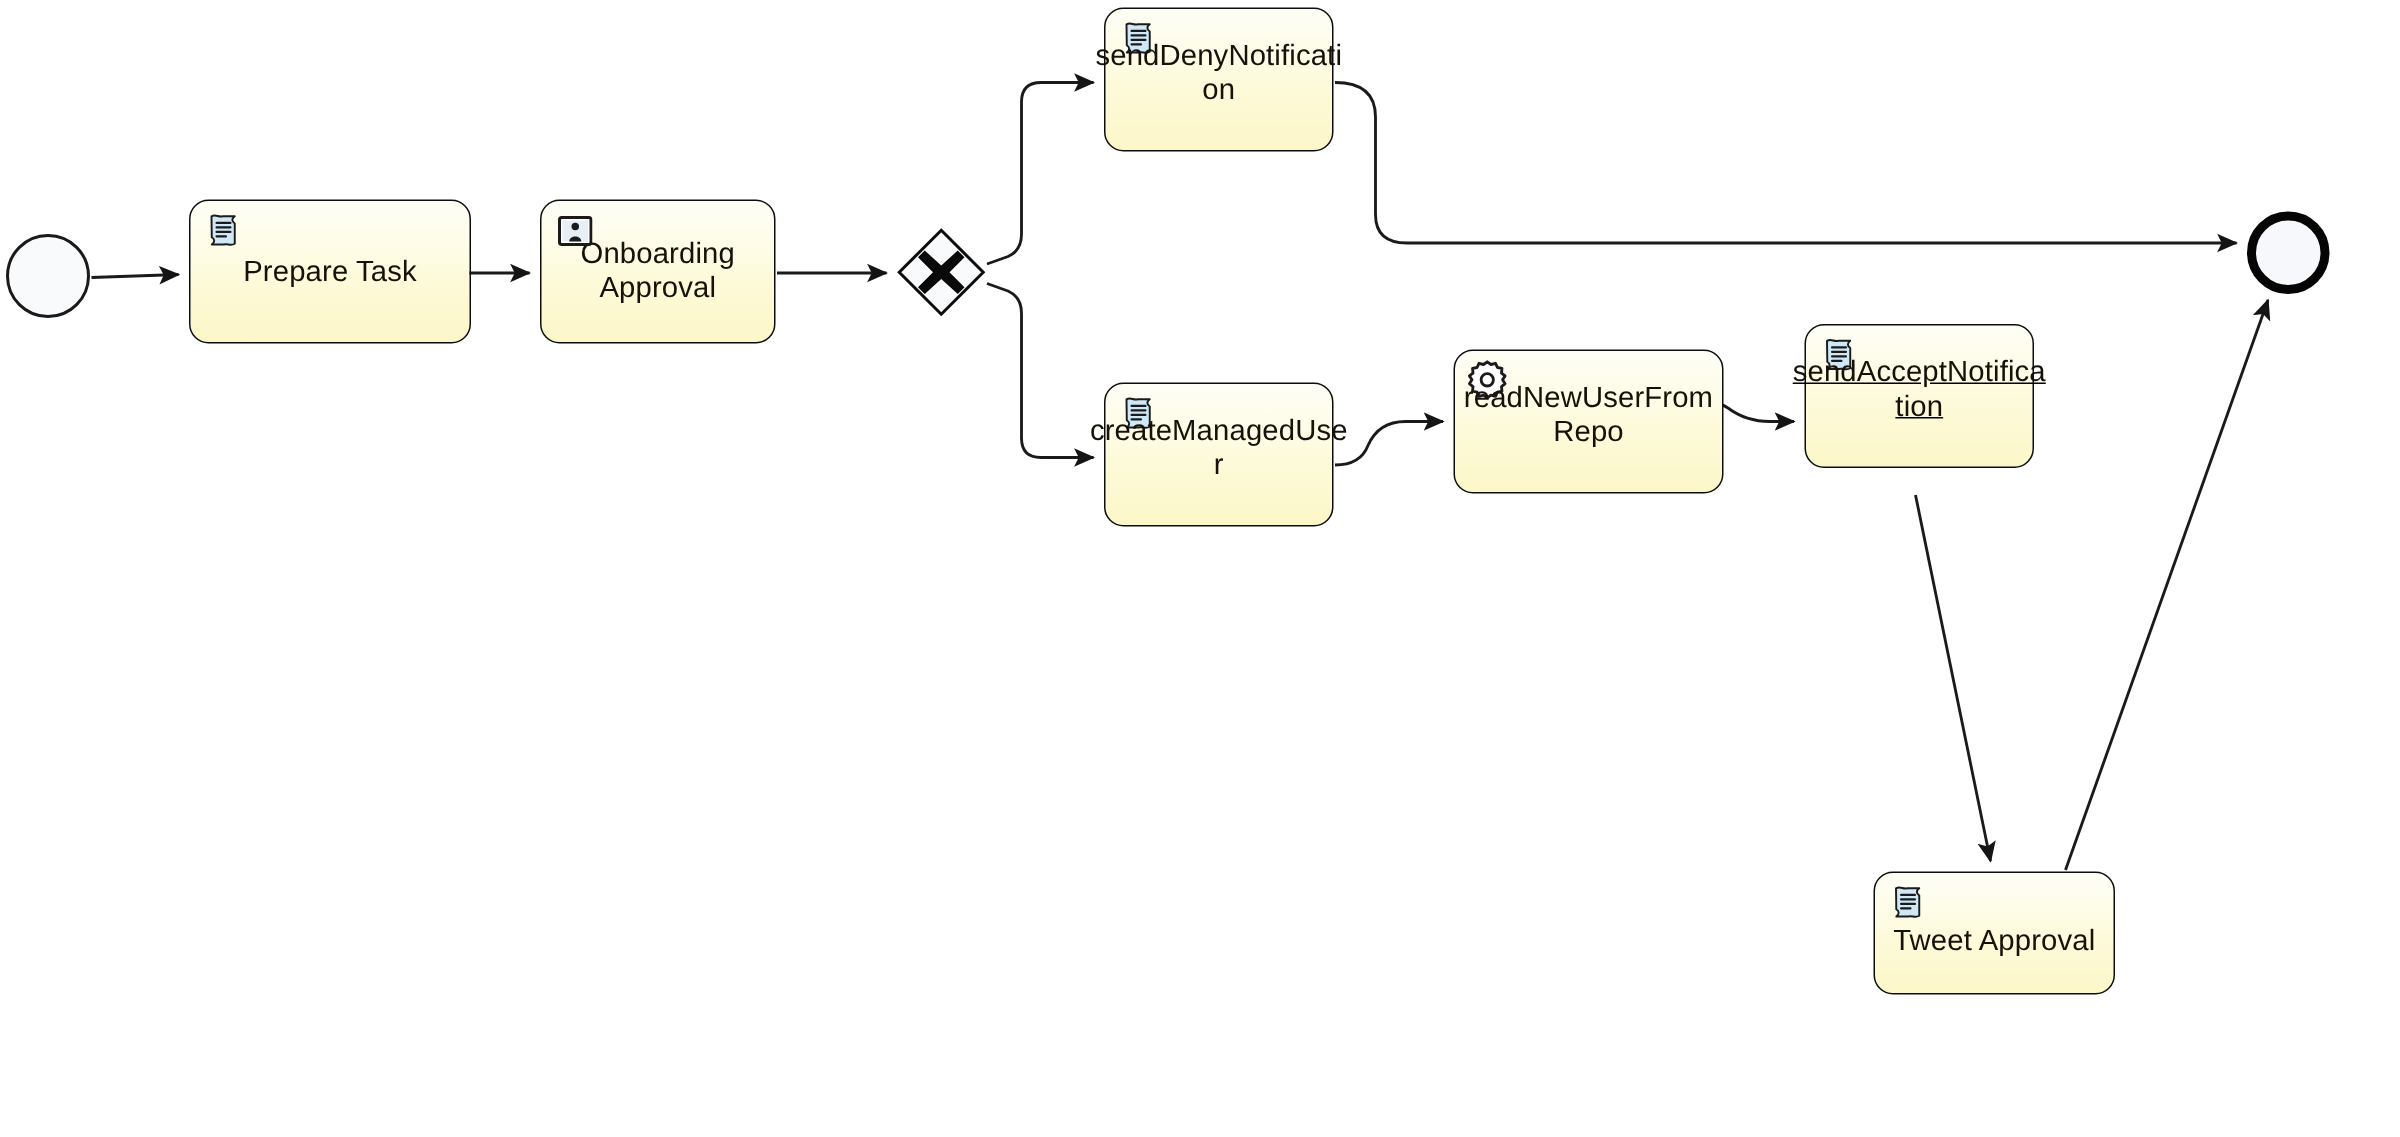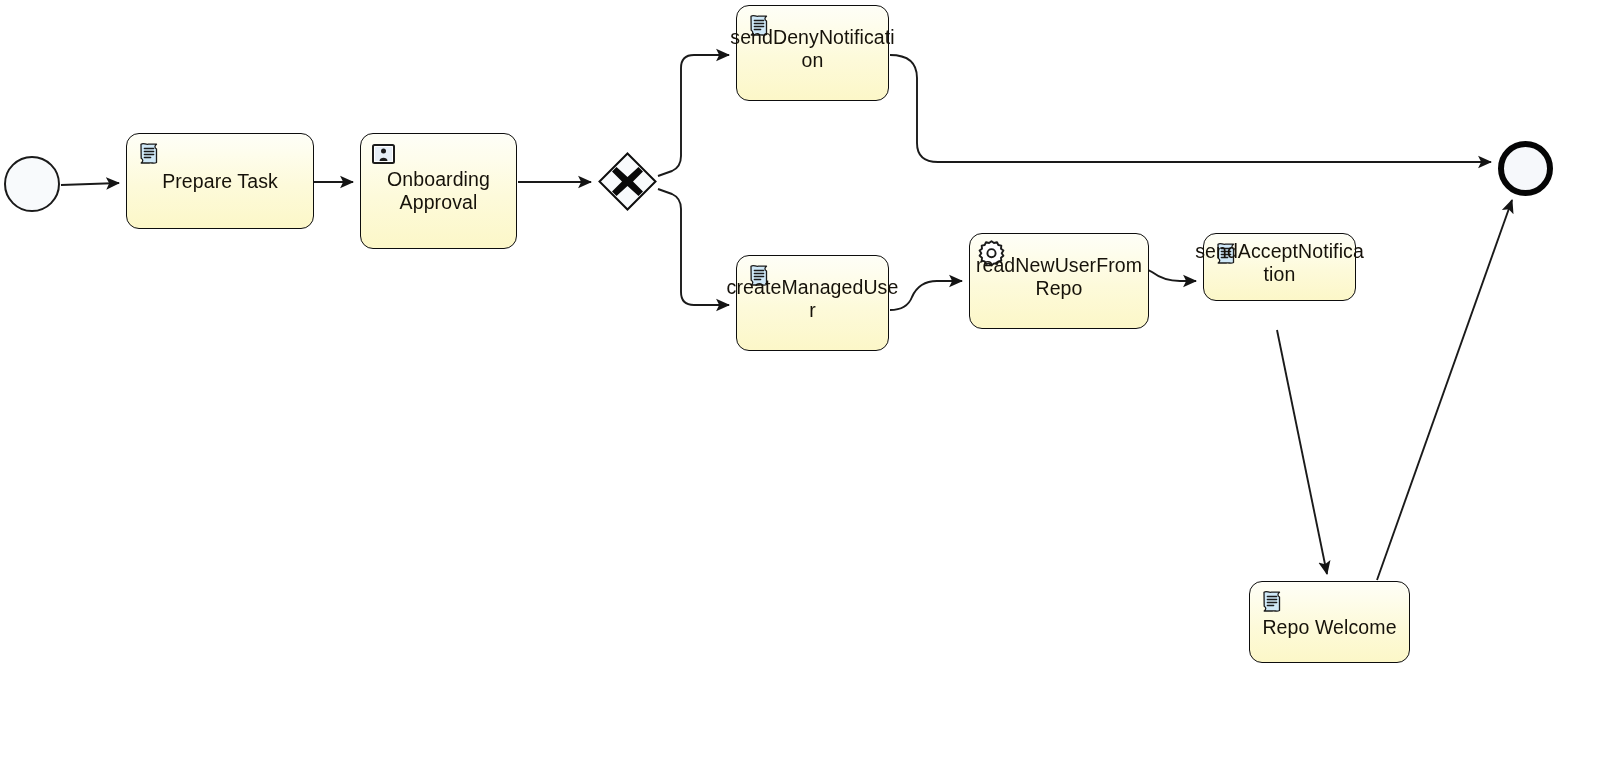--- a/index.html
+++ b/index.html
@@ -115,21 +115,21 @@
   <div class="node task" style="left:126px; top:133px; width:188px; height:96px;">
     <span class="task-icon">
       <svg viewBox="0 0 26 26" width="26" height="26" xmlns="http://www.w3.org/2000/svg">
         <path d="M5 3.2 C8 1.6 9.5 4 12.5 3.2 L20.5 3.2 C18.4 4.8 18.4 6.6 20.5 8 L20.5 21.5 C17.6 23.2 16 21.2 13 22 L5.2 22 C7.3 20.3 7.3 18.6 5.2 17.2 Z" fill="#cfe8f7" stroke="#1b1b1b" stroke-width="1.3" stroke-linejoin="round"></path>
         <path d="M8.4 7.6 L17.6 7.6 M8.4 10.6 L17.6 10.6 M8.4 13.6 L17.6 13.6 M8.4 16.6 L14.6 16.6" stroke="#1b1b1b" stroke-width="1.5" stroke-linecap="round"></path>
       </svg>
     </span>
     <span class="task-label">Prepare Task</span>
   </div>
 
-  <div class="node task" style="left:360px; top:133px; width:157px; height:116px;">
+  <div class="node task" style="left:360px; top:133px; width:157px; height:96px;">
     <span class="task-icon" style="width:23px; height:20px; left:11px; top:10px;">
       <svg viewBox="0 0 23 20" width="23" height="20" xmlns="http://www.w3.org/2000/svg">
         <rect x="1" y="1" width="21" height="18" rx="1.5" fill="#ffffff" stroke="#1b1b1b" stroke-width="2"></rect>
         <rect x="3" y="3" width="17" height="14" fill="#e6eef6"></rect>
         <circle cx="11.5" cy="7" r="2.5" fill="#1b1b1b"></circle>
         <path d="M7.5 17 C7.5 12.6 15.5 12.6 15.5 17 Z" fill="#1b1b1b"></path>
       </svg>
     </span>
     <span class="task-label">Onboarding
 Approval</span>
@@ -170,37 +170,37 @@
         <path d="M13.5 1.2 L16 3 L19 2.2 L20.3 5 L23.3 5.6 L23 8.7 L25.4 10.6 L23.7 13.2 L25.4 15.8
                  L23 17.7 L23.3 20.8 L20.3 21.4 L19 24.2 L16 23.4 L13.5 25.2 L11 23.4 L8 24.2 L6.7 21.4
                  L3.7 20.8 L4 17.7 L1.6 15.8 L3.3 13.2 L1.6 10.6 L4 8.7 L3.7 5.6 L6.7 5 L8 2.2 L11 3 Z" fill="#ffffff" stroke="#1b1b1b" stroke-width="1.9" stroke-linejoin="round"></path>
         <circle cx="13.5" cy="13.2" r="4.1" fill="#ffffff" stroke="#1b1b1b" stroke-width="1.9"></circle>
       </svg>
     </span>
     <span class="task-label" style="position:relative; top:-4px;">readNewUserFrom
 Repo</span>
   </div>
 
-  <div class="node task" style="left:1203px; top:233px; width:153px; height:68px;">
+  <div class="node task" style="left:1203px; top:216px; width:153px; height:96px;text-decoration:underline;">
     <span class="task-icon">
       <svg viewBox="0 0 26 26" width="26" height="26" xmlns="http://www.w3.org/2000/svg">
         <path d="M5 3.2 C8 1.6 9.5 4 12.5 3.2 L20.5 3.2 C18.4 4.8 18.4 6.6 20.5 8 L20.5 21.5 C17.6 23.2 16 21.2 13 22 L5.2 22 C7.3 20.3 7.3 18.6 5.2 17.2 Z" fill="#cfe8f7" stroke="#1b1b1b" stroke-width="1.3" stroke-linejoin="round"></path>
         <path d="M8.4 7.6 L17.6 7.6 M8.4 10.6 L17.6 10.6 M8.4 13.6 L17.6 13.6 M8.4 16.6 L14.6 16.6" stroke="#1b1b1b" stroke-width="1.5" stroke-linecap="round"></path>
       </svg>
     </span>
     <span class="task-label" style="position:relative; top:-4px;">sendAcceptNotifica
 tion</span>
   </div>
 
   <div class="node task" style="left:1249px; top:581px; width:161px; height:82px;">
     <span class="task-icon">
       <svg viewBox="0 0 26 26" width="26" height="26" xmlns="http://www.w3.org/2000/svg">
         <path d="M5 3.2 C8 1.6 9.5 4 12.5 3.2 L20.5 3.2 C18.4 4.8 18.4 6.6 20.5 8 L20.5 21.5 C17.6 23.2 16 21.2 13 22 L5.2 22 C7.3 20.3 7.3 18.6 5.2 17.2 Z" fill="#cfe8f7" stroke="#1b1b1b" stroke-width="1.3" stroke-linejoin="round"></path>
         <path d="M8.4 7.6 L17.6 7.6 M8.4 10.6 L17.6 10.6 M8.4 13.6 L17.6 13.6 M8.4 16.6 L14.6 16.6" stroke="#1b1b1b" stroke-width="1.5" stroke-linecap="round"></path>
       </svg>
     </span>
-    <span class="task-label" style="position:relative; top:5px;">Repo Welcome</span>
+    <span class="task-label" style="position:relative; top:5px;">Tweet Approval</span>
   </div>
 
   <div class="node event event-end" style="left:1498px; top:141px; width:55px; height:55px;">
   </div>
 
 </div>
 
 </body></html>

